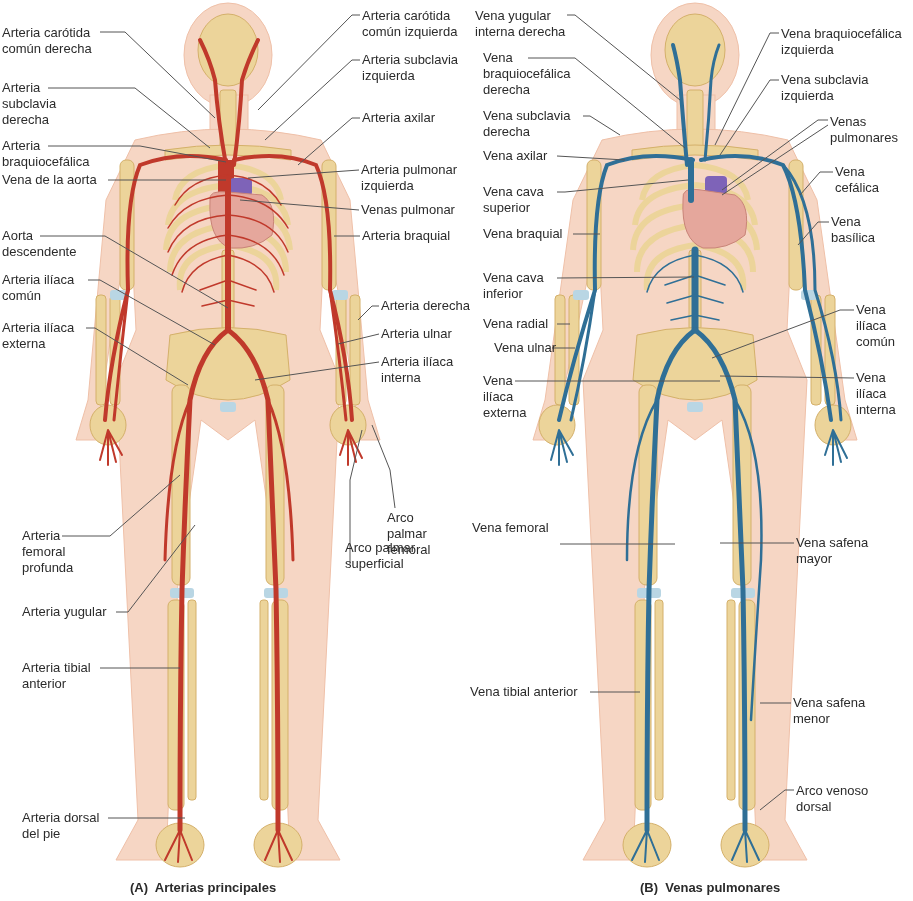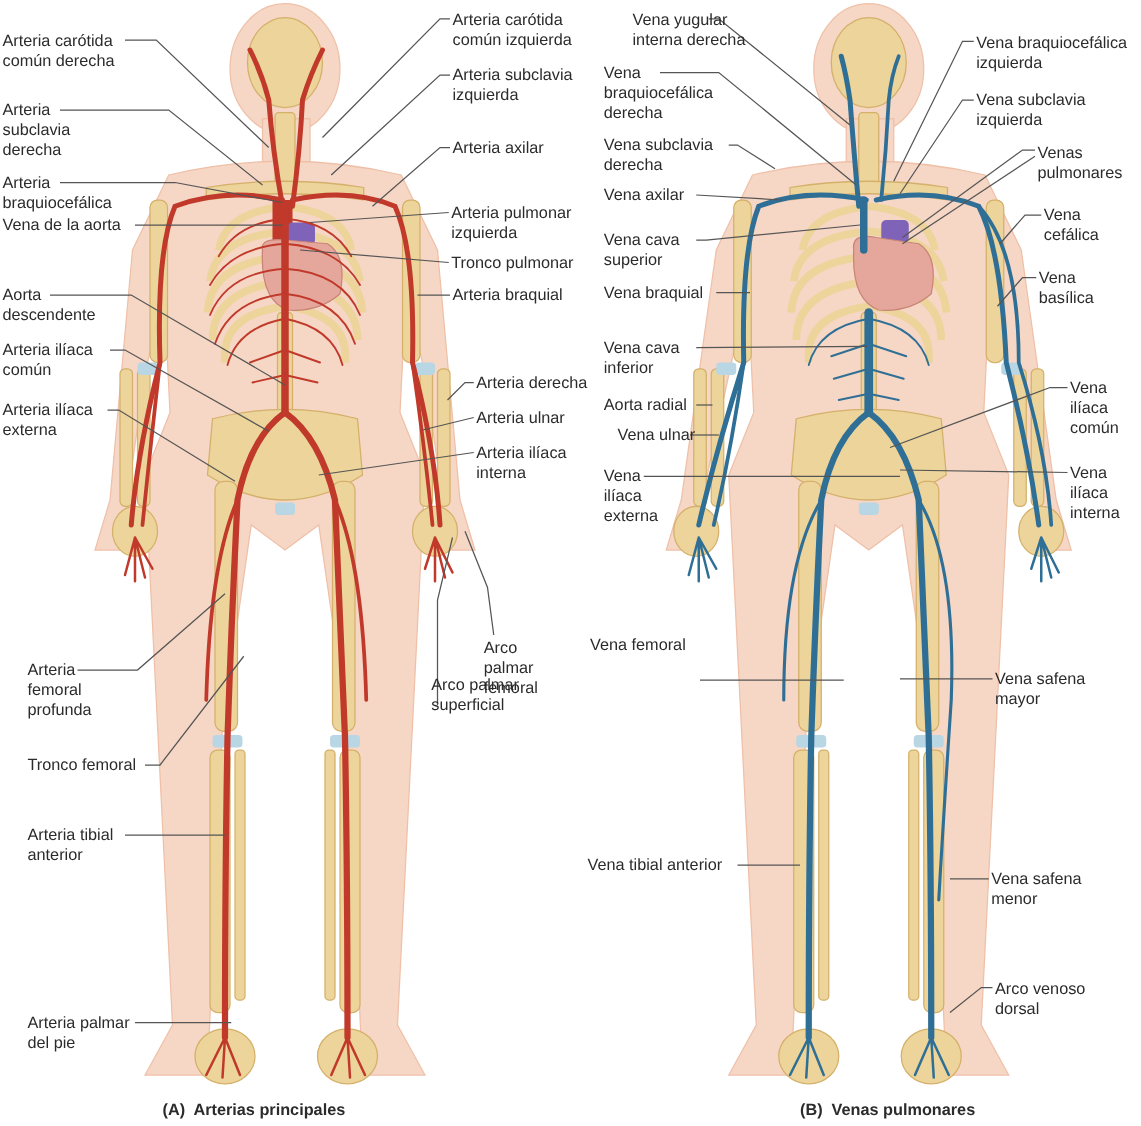--- a/index.html
+++ b/index.html
@@ -255,66 +255,66 @@
   <div class="label" style="left:2px;top:172px">Vena de la aorta</div>
   <div class="label" style="left:2px;top:228px">Aorta
 descendente</div>
   <div class="label" style="left:2px;top:272px">Arteria ilíaca
 común</div>
   <div class="label" style="left:2px;top:320px">Arteria ilíaca
 externa</div>
   <div class="label" style="left:22px;top:528px">Arteria
 femoral
 profunda</div>
-  <div class="label" style="left:22px;top:604px">Tronco femoral</div>
+  <div class="label" style="left:22px;top:604px">Arteria yugular</div>
   <div class="label" style="left:22px;top:660px">Arteria tibial
 anterior</div>
-  <div class="label" style="left:22px;top:810px">Arteria palmar
+  <div class="label" style="left:22px;top:810px">Arteria dorsal
 del pie</div>
 
   <div class="label" style="left:362px;top:8px">Arteria carótida
 común izquierda</div>
   <div class="label" style="left:362px;top:52px">Arteria subclavia
 izquierda</div>
   <div class="label" style="left:362px;top:110px">Arteria axilar</div>
   <div class="label" style="left:361px;top:162px">Arteria pulmonar
 izquierda</div>
-  <div class="label" style="left:361px;top:202px">Tronco pulmonar</div>
+  <div class="label" style="left:361px;top:202px">Venas pulmonar</div>
   <div class="label" style="left:362px;top:228px">Arteria braquial</div>
   <div class="label" style="left:381px;top:298px">Arteria derecha</div>
   <div class="label" style="left:381px;top:326px">Arteria ulnar</div>
   <div class="label" style="left:381px;top:354px">Arteria ilíaca
 interna</div>
   <div class="label" style="left:387px;top:510px">Arco
 palmar
 femoral</div>
   <div class="label" style="left:345px;top:540px">Arco palmar
 superficial</div>
 </div>
 
 <div>
-  <div class="label" style="left:506px;top:8px">Vena yugular
+  <div class="label" style="left:475px;top:8px">Vena yugular
 interna derecha</div>
   <div class="label" style="left:483px;top:50px">Vena
 braquiocefálica
 derecha</div>
   <div class="label" style="left:483px;top:108px">Vena subclavia
 derecha</div>
   <div class="label" style="left:483px;top:148px">Vena axilar</div>
   <div class="label" style="left:483px;top:184px">Vena cava
 superior</div>
   <div class="label" style="left:483px;top:226px">Vena braquial</div>
   <div class="label" style="left:483px;top:270px">Vena cava
 inferior</div>
-  <div class="label" style="left:483px;top:316px">Aorta radial</div>
+  <div class="label" style="left:483px;top:316px">Vena radial</div>
   <div class="label" style="left:494px;top:340px">Vena ulnar</div>
   <div class="label" style="left:483px;top:373px">Vena
 ilíaca
 externa</div>
-  <div class="label" style="left:472px;top:508px">Vena femoral</div>
+  <div class="label" style="left:472px;top:520px">Vena femoral</div>
   <div class="label" style="left:470px;top:684px">Vena tibial anterior</div>
 
   <div class="label" style="left:781px;top:26px">Vena braquiocefálica
 izquierda</div>
   <div class="label" style="left:781px;top:72px">Vena subclavia
 izquierda</div>
   <div class="label" style="left:830px;top:114px">Venas
 pulmonares</div>
   <div class="label" style="left:835px;top:164px">Vena
 cefálica</div>

